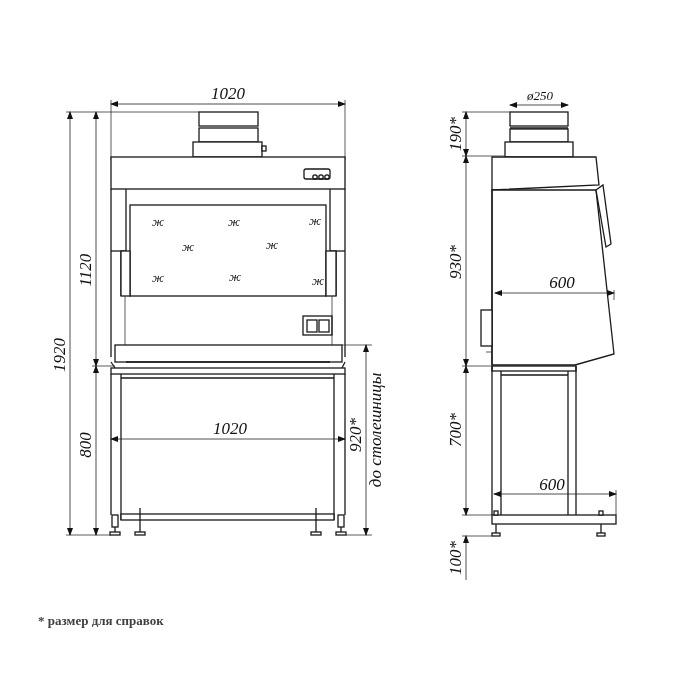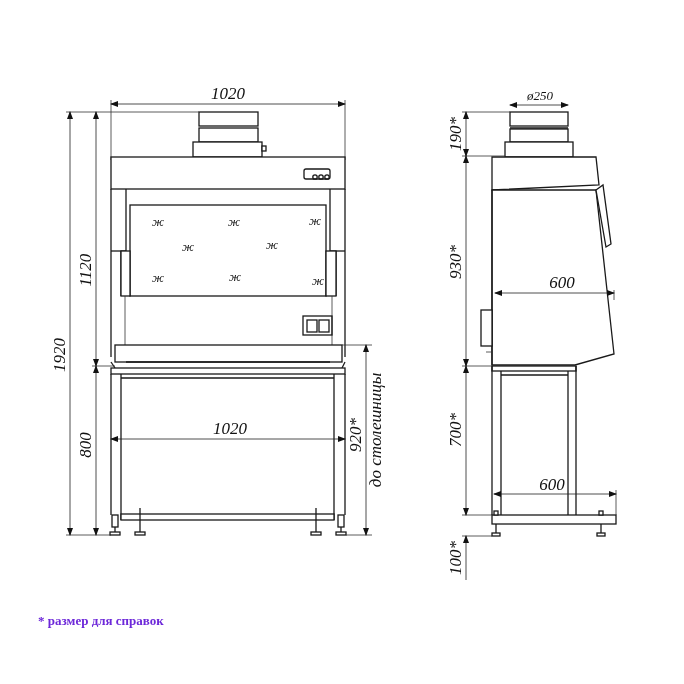--- a/index.html
+++ b/index.html
@@ -4,21 +4,21 @@
   <style>
     html, body { margin: 0; padding: 0; background: #ffffff; }
     body { width: 684px; height: 684px; position: relative; overflow: hidden; font-family: "Liberation Serif", serif; }
     svg { position: absolute; left: 0; top: 0; }
     .ln { stroke: #1a1a1a; fill: none; stroke-width: 1.3; }
     .thin { stroke: #333; fill: none; stroke-width: 0.8; }
     .dim { stroke: #222; fill: none; stroke-width: 0.8; }
     .fillw { fill: #ffffff; stroke: #1a1a1a; stroke-width: 1.3; }
     .dtext { font-family: "Liberation Serif", serif; font-style: italic; font-size: 17px; fill: #111; }
     .dtext-sm { font-family: "Liberation Serif", serif; font-style: italic; font-size: 13px; fill: #111; }
-    .note { position: absolute; left: 38px; top: 613px; font-family: "Liberation Serif", serif; font-weight: bold; font-size: 13px; color: #6d28d9; }
+    .note { position: absolute; left: 38px; top: 613px; font-family: "Liberation Serif", serif; font-weight: bold; font-size: 13px; color: #404040; }
   </style>
 </head>
 <body>
 
 <svg width="684" height="684" viewBox="0 0 684 684">
   <defs>
     <marker id="arr" markerWidth="8" markerHeight="6" refX="7" refY="3" orient="auto" markerUnits="userSpaceOnUse">
       <path d="M0,0 L8,3 L0,6 z" fill="#111"></path>
     </marker>
     <marker id="arrS" markerWidth="8" markerHeight="6" refX="1" refY="3" orient="auto" markerUnits="userSpaceOnUse">

